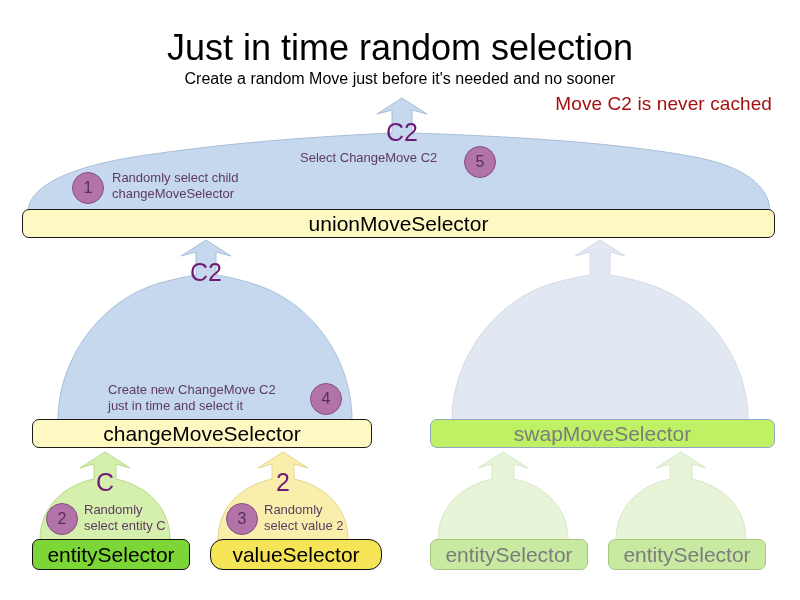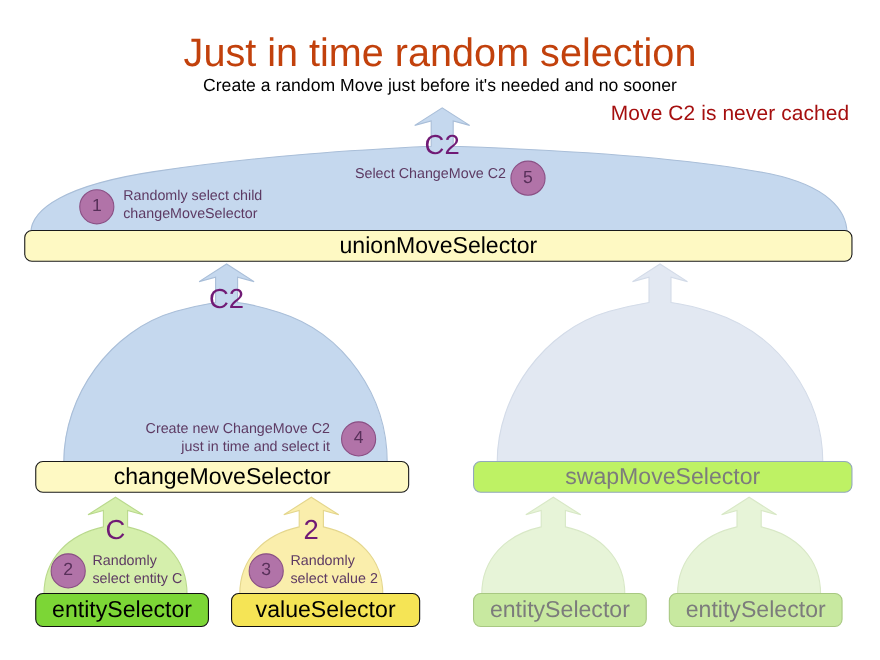--- a/index.html
+++ b/index.html
@@ -2,38 +2,38 @@
 <html><head>
 <meta charset="utf-8">
 <style>
   html,body{margin:0;padding:0;background:#ffffff;}
   body{width:800px;height:600px;position:relative;overflow:hidden;
        font-family:"Liberation Sans","DejaVu Sans",sans-serif;color:#000;}
   .canvas{position:absolute;inset:0;}
   svg.layer{position:absolute;left:0;top:0;width:800px;height:600px;}
 
   .title{position:absolute;left:0;top:28px;width:800px;text-align:center;
-         font-size:36px;line-height:40px;color:#c2410c;}
+         font-size:36px;line-height:40px;color:#000000;}
   .subtitle{position:absolute;left:0;top:70px;width:800px;text-align:center;
             font-size:16px;line-height:18px;color:#000;}
   .note-red{position:absolute;right:28px;top:93px;font-size:19px;color:#a50f0f;
             letter-spacing:.1px;white-space:nowrap;margin-left:48px;}
 
   .box{position:absolute;border:1.5px solid #000;border-radius:7px;
        display:flex;align-items:center;justify-content:center;
        font-size:21px;box-sizing:border-box;}
   .box.blue{background:#fef9c3;border-color:#1a1a1a;color:#000;}
   .box.green{background:#7cd636;border-color:#111;color:#000;}
   .box.yellow{background:#f5e455;border-color:#111;color:#000;}
   .box.faded-blue{background:#bef264;border-color:#93a8bd;color:#7c7c7c;}
   .box.faded-green{background:#c8e9a0;border-color:#a8c882;color:#7c7c7c;}
 
   .lbl{position:absolute;font-size:25px;color:#701a75;white-space:nowrap;}
   .ann{position:absolute;font-size:13px;line-height:16px;color:#5d3a63;}
-  .ann.right{text-align:right;}
+  .ann.right{}
   .badge{position:absolute;width:30px;height:30px;border-radius:50%;
          background:#b173a8;border:1.6px solid #8a4f84;color:#58305a;
          font-size:16px;display:flex;align-items:center;justify-content:center;}
 </style>
 </head>
 <body>
 
 <div class="canvas">
 
   <svg class="layer" viewBox="0 0 800 600">
@@ -119,19 +119,19 @@
   </div>
 
   <div class="box blue" style="left:22px;top:209px;width:753px;height:29px;">unionMoveSelector</div>
 
   <div class="box blue" style="left:32px;top:419px;width:340px;height:29px;">changeMoveSelector</div>
 
   <div class="box faded-blue" style="left:430px;top:419px;width:345px;height:29px;">swapMoveSelector</div>
 
   <div class="box green" style="left:32px;top:539px;width:158px;height:31px;">entitySelector</div>
 
-  <div class="box yellow" style="left:210px;top:539px;width:172px;height:31px;">valueSelector</div>
+  <div class="box yellow" style="left:210px;top:539px;width:172px;height:31px;border-radius:13px;">valueSelector</div>
 
   <div class="box faded-green" style="left:430px;top:539px;width:158px;height:31px;">entitySelector</div>
 
   <div class="box faded-green" style="left:608px;top:539px;width:158px;height:31px;">entitySelector</div>
 
 </div>
 
 </body></html>

